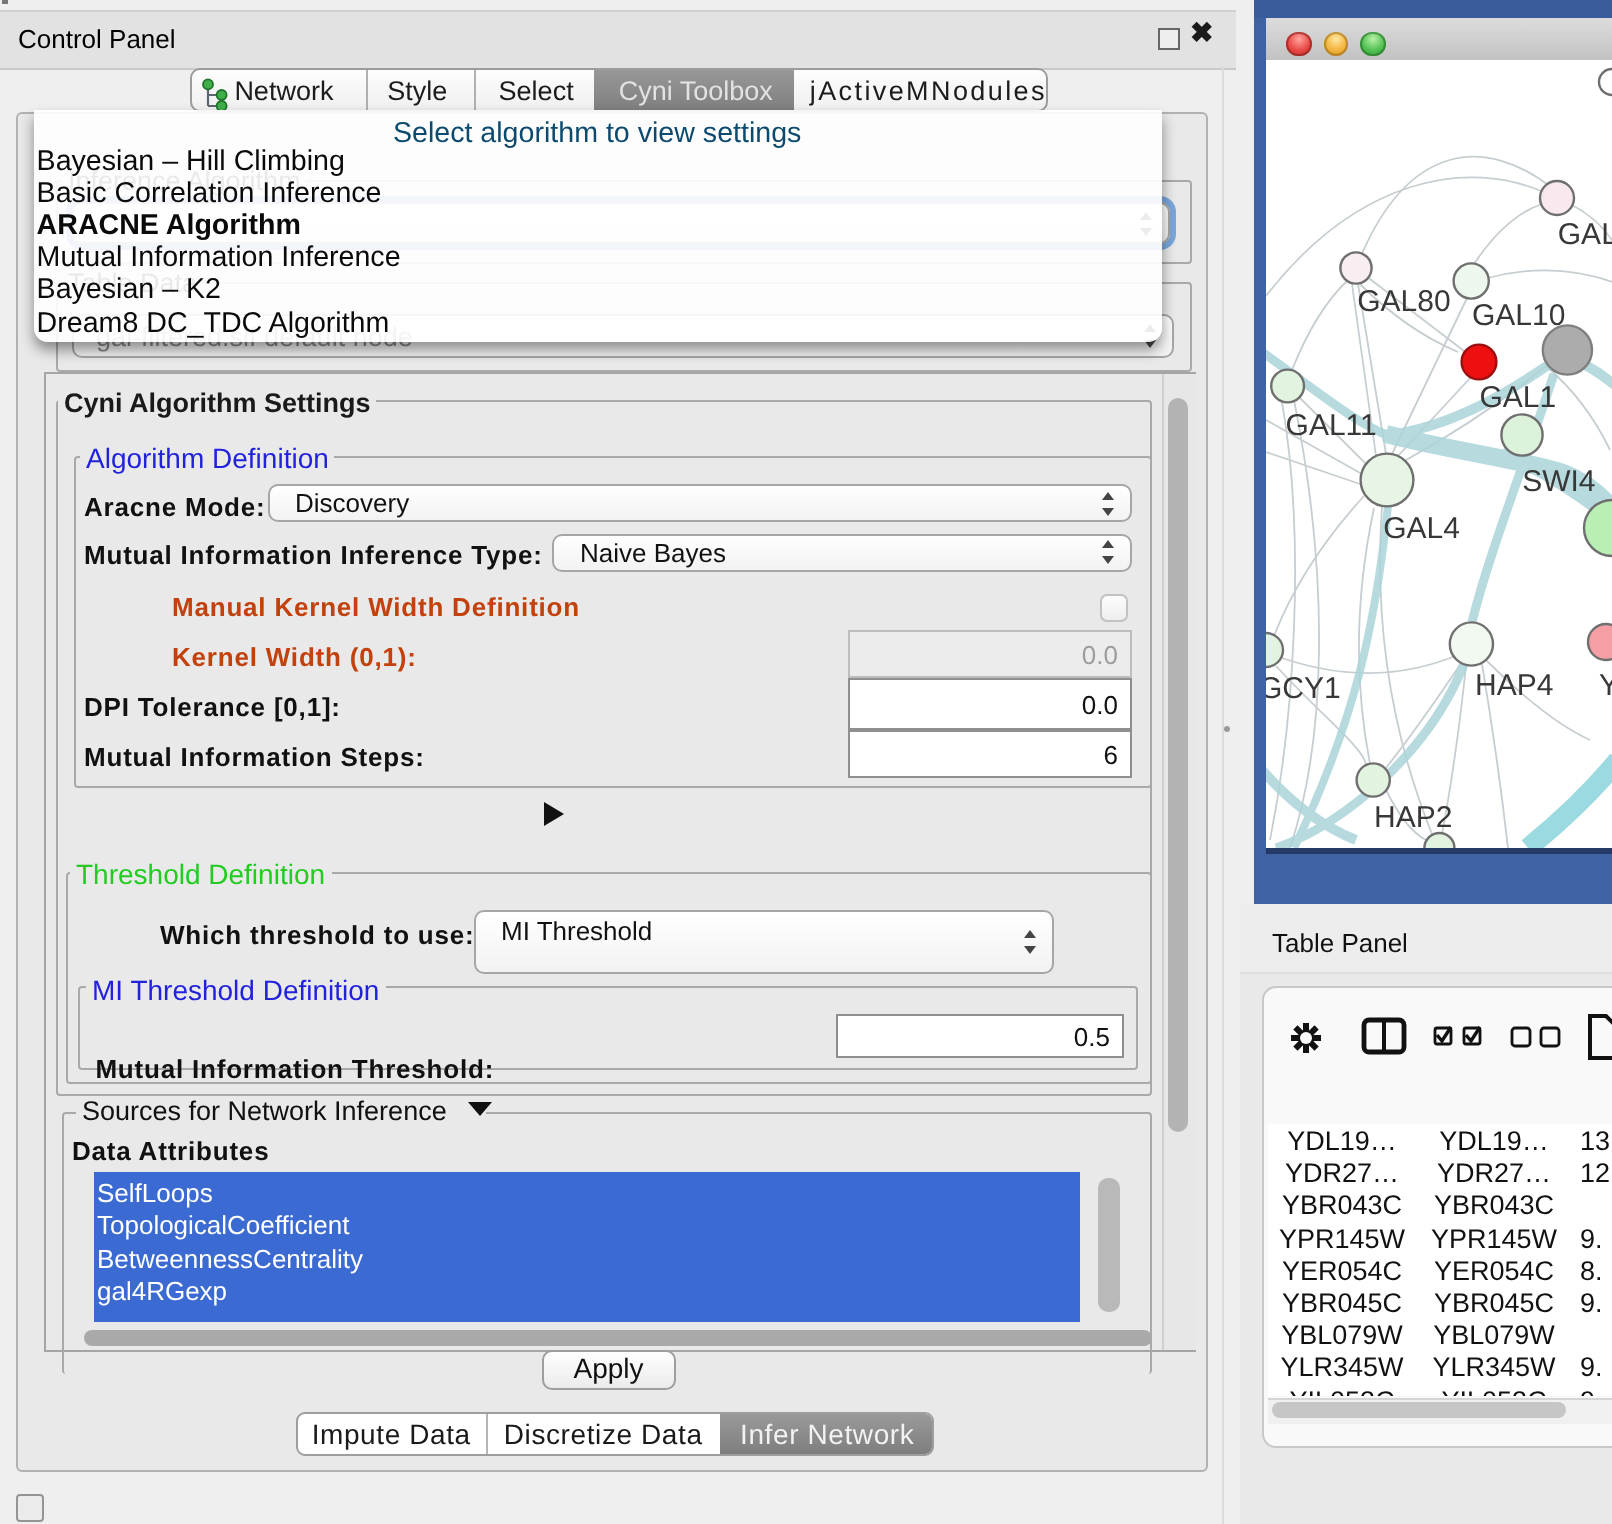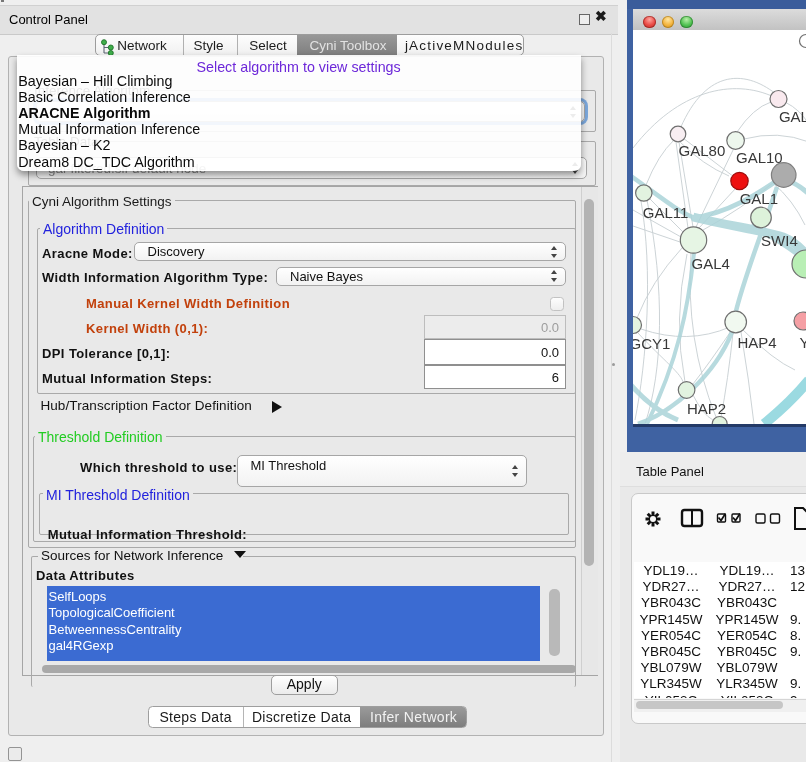--- a/index.html
+++ b/index.html
@@ -37,77 +37,77 @@
   <div class="grp" style="left:28px;top:141px;width:566px;height:43px;"></div>
   <div class="gtitle" style="left:31px;top:134px;font-size:13.5px;color:#222;">Table Data</div>
   <div class="combo" style="left:36px;top:157px;width:550.5px;height:22px;">
       <span class="tx" style="left:11px;top:2.5px;font-size:13.5px;color:#8a8a8a;">gal-filtered.sif default node</span>
       <span class="arrows"></span>
     </div>
 
   <div class="abs" style="left:22px;top:186px;width:576px;height:490px;border:1px solid #a5a5a5;background:#e9e9e9;box-sizing:border-box;"></div>
 
   <div class="grp" style="left:28px;top:200px;width:545.5px;height:346px;"></div>
-  <div class="gtitle" style="left:29px;top:193.5px;font-size:13.5px;color:#1a1a1a;">Cyni Algorithm Settings</div>
+  <div class="gtitle" style="left:29px;top:193.5px;font-size:13.5px;color:#1a1a1a;font-weight:bold;">Cyni Algorithm Settings</div>
 
   <div class="grp" style="left:37px;top:228px;width:536.5px;height:163.7px;"></div>
   <div class="gtitle" style="left:40px;top:221px;font-size:14px;color:#2222dd;">Algorithm Definition</div>
 
   <div class="abs lbl" style="left:42px;top:245.5px;">Aracne Mode:</div>
   <div class="combo" style="left:133.5px;top:242px;width:432.5px;height:19px;">
       <span class="tx" style="top:1px;">Discovery</span>
       <span class="arrows"></span>
     </div>
-  <div class="abs lbl" style="left:42px;top:270px;">Width Information Algorithm Type:</div>
+  <div class="abs lbl" style="left:42px;top:270px;">Mutual Information Inference Type:</div>
   <div class="combo" style="left:276px;top:266.5px;width:290px;height:19.5px;">
       <span class="tx" style="top:1px;">Naive Bayes</span>
       <span class="arrows"></span>
     </div>
   <div class="abs lbl dis" style="left:42px;top:295.5px;">Manual Kernel Width Definition</div>
   <div class="abs" style="left:550px;top:296.5px;width:12px;height:12px;border:1px solid #c2c2c2;border-radius:3.5px;background:linear-gradient(#fdfdfd,#eeeeee);"></div>
   <div class="abs lbl dis" style="left:42px;top:321px;">Kernel Width (0,1):</div>
   <div class="inp" style="left:424px;top:315px;width:142px;height:24px;border-color:#bdbdbd;background:#ececec;color:#9d9d9d;padding-top:4px;">0.0</div>
   <div class="abs lbl" style="left:42px;top:345.5px;">DPI Tolerance [0,1]:</div>
   <div class="inp" style="left:424px;top:339px;width:142px;height:26px;padding-top:5px;">0.0</div>
   <div class="abs lbl" style="left:42px;top:370.5px;">Mutual Information Steps:</div>
   <div class="inp" style="left:424px;top:365px;width:142px;height:24px;padding-top:4px;">6</div>
 
-  <div class="abs" style="left:40.4px;top:397.5px;font-size:13.5px;letter-spacing:0.1px;color:#111;">Hub/Transcription Factor Definition</div>
   <div class="abs" style="left:272px;top:400.5px;width:0;height:0;border-top:6.7px solid transparent;border-bottom:6.7px solid transparent;border-left:10px solid #111;"></div>
 
   <div class="grp" style="left:32.5px;top:436px;width:541px;height:103.5px;"></div>
   <div class="gtitle" style="left:35px;top:428.5px;font-size:14px;color:#22cc22;">Threshold Definition</div>
   <div class="abs lbl" style="left:80px;top:459.5px;">Which threshold to use:</div>
   <div class="combo" style="left:236.5px;top:455px;width:290.5px;height:32px;">
       <span class="tx" style="top:1.5px;">MI Threshold</span>
       <span class="arrows"></span>
     </div>
   <div class="grp" style="left:39px;top:493.4px;width:528px;height:40px;"></div>
   <div class="gtitle" style="left:43px;top:487px;font-size:14px;color:#2222dd;">MI Threshold Definition</div>
   <div class="abs lbl" style="left:47.7px;top:511px;margin-top:16px;">Mutual Information Threshold:</div>
+  <div class="inp" style="left:418px;top:507px;width:144px;height:21.5px;padding-top:3px;">0.5</div>
 
   <div class="grp" style="left:31.3px;top:556px;width:542.5px;height:130px;border-bottom:none;"></div>
   <div class="gtitle" style="left:38px;top:548px;font-size:13.5px;color:#111;padding:0 20px 0 3px;">Sources for Network Inference</div>
   <div class="abs" style="left:233.8px;top:551.3px;width:0;height:0;border-left:6.3px solid transparent;border-right:6.3px solid transparent;border-top:7.5px solid #111;"></div>
   <div class="abs lbl" style="left:36px;top:567.5px;font-size:13px;">Data Attributes</div>
   <div class="abs" style="left:46.5px;top:586px;width:493.5px;height:74.5px;background:#3b6bd2;color:#fff;font-size:13px;line-height:16.6px;padding:2.5px 0 0 2px;box-sizing:border-box;">SelfLoops<br>TopologicalCoefficient<br>BetweennessCentrality<br>gal4RGexp</div>
   <div class="abs" style="left:549px;top:589px;width:11px;height:67px;background:#b9b9b9;border-radius:5px;"></div>
   <div class="abs" style="left:42px;top:664.5px;width:534px;height:8px;background:#a9a9a9;border-radius:4px;"></div>
 
   <div class="abs" style="left:581px;top:187px;width:16px;height:488px;background:#e7e7e7;border-left:1px solid #cfcfcf;"></div>
   <div class="abs" style="left:583.5px;top:199px;width:10px;height:367px;background:#b3b3b3;border-radius:5px;"></div>
 
   <div class="abs" style="left:271px;top:675px;width:66.5px;height:19.5px;background:linear-gradient(#ffffff,#ebebeb);border:1px solid #9e9e9e;border-radius:5px;box-sizing:border-box;text-align:center;font-size:14px;color:#111;">Apply</div>
 
   <div class="abs" style="left:611px;top:33px;width:1px;height:729px;background:#dcdcdc;"></div>
   <div class="abs" style="left:612px;top:363px;width:3px;height:3px;border-radius:50%;background:#9a9a9a;"></div>
   <div class="abs" style="left:1px;top:0;width:3px;height:2px;background:#777;"></div>
 
   <div class="abs" style="left:147.6px;top:706px;width:319px;height:21.5px;background:#fff;border:1px solid #9e9e9e;border-radius:4.5px;box-sizing:border-box;overflow:hidden;font-size:14px;letter-spacing:0.3px;color:#1a1a1a;">
-    <div class="abs" style="left:0;top:0;width:95px;height:100%;border-right:1px solid #b5b5b5;text-align:center;padding-top:2px;box-sizing:border-box;">Steps Data</div>
+    <div class="abs" style="left:0;top:0;width:95px;height:100%;border-right:1px solid #b5b5b5;text-align:center;padding-top:2px;box-sizing:border-box;">Impute Data</div>
     <div class="abs" style="left:95px;top:0;width:116px;height:100%;text-align:center;padding-top:2px;box-sizing:border-box;">Discretize Data</div>
     <div class="abs" style="left:211px;top:0;width:108px;height:100%;background:linear-gradient(#9a9a9a,#7e7e7e);color:#f2f2f2;text-align:center;padding-top:2px;box-sizing:border-box;">Infer Network</div>
   </div>
 
   <div class="abs" style="left:8px;top:747px;width:12px;height:12px;border:1.5px solid #949494;border-radius:2px;background:#ebebeb;"></div>
 
   <div class="abs" style="left:94.5px;top:34px;width:429px;height:21.5px;background:linear-gradient(#fdfdfd,#f0f0f0);border:1px solid #9c9c9c;border-radius:5px;box-sizing:border-box;overflow:hidden;font-size:13.5px;color:#1c1c1c;">
     <div class="abs" style="left:87px;top:0;width:1px;height:100%;background:#b0b0b0;"></div>
     <div class="abs" style="left:141.8px;top:0;width:1px;height:100%;background:#b0b0b0;"></div>
     <div class="abs" style="left:201.8px;top:0;width:99.3px;height:100%;background:linear-gradient(#989898,#7f7f7f);"></div>
@@ -118,21 +118,21 @@
       <circle cx="9.8" cy="14" r="2.5" fill="#3fae4a" stroke="#1e7329" stroke-width="0.9"></circle>
     </svg>
     <span class="abs" style="left:21.7px;top:3px;">Network</span>
     <span class="abs" style="left:98.1px;top:3px;">Style</span>
     <span class="abs" style="left:153.8px;top:3px;">Select</span>
     <span class="abs" style="left:213.9px;top:3px;color:#e2e2e2;">Cyni Toolbox</span>
     <span class="abs" style="left:309.4px;top:3px;letter-spacing:1.2px;text-align:center;">jActiveMNodules</span>
   </div>
 
   <div class="abs" style="left:16.6px;top:54.5px;width:564px;height:116px;background:rgba(255,255,255,0.90);border-radius:0 0 7px 7px;box-shadow:0 4px 7px rgba(0,0,0,0.42);"></div>
-  <div class="abs" style="left:16.6px;top:58.5px;width:564px;text-align:center;font-size:14.3px;color:#6d28d9;">Select algorithm to view settings</div>
+  <div class="abs" style="left:16.6px;top:58.5px;width:564px;text-align:center;font-size:14.3px;color:#0c4a6e;">Select algorithm to view settings</div>
   <div class="abs" style="left:18.3px;top:72.5px;font-size:14.3px;color:#0a0a0a;line-height:16.2px;">
     Bayesian – Hill Climbing<br>
     Basic Correlation Inference<br>
     <b>ARACNE Algorithm</b><br>
     Mutual Information Inference<br>
     Bayesian – K2<br>
     Dream8 DC_TDC Algorithm
   </div>
 
   <div class="abs" style="left:627px;top:0;width:179px;height:452px;background:#3f62a2;"></div>

